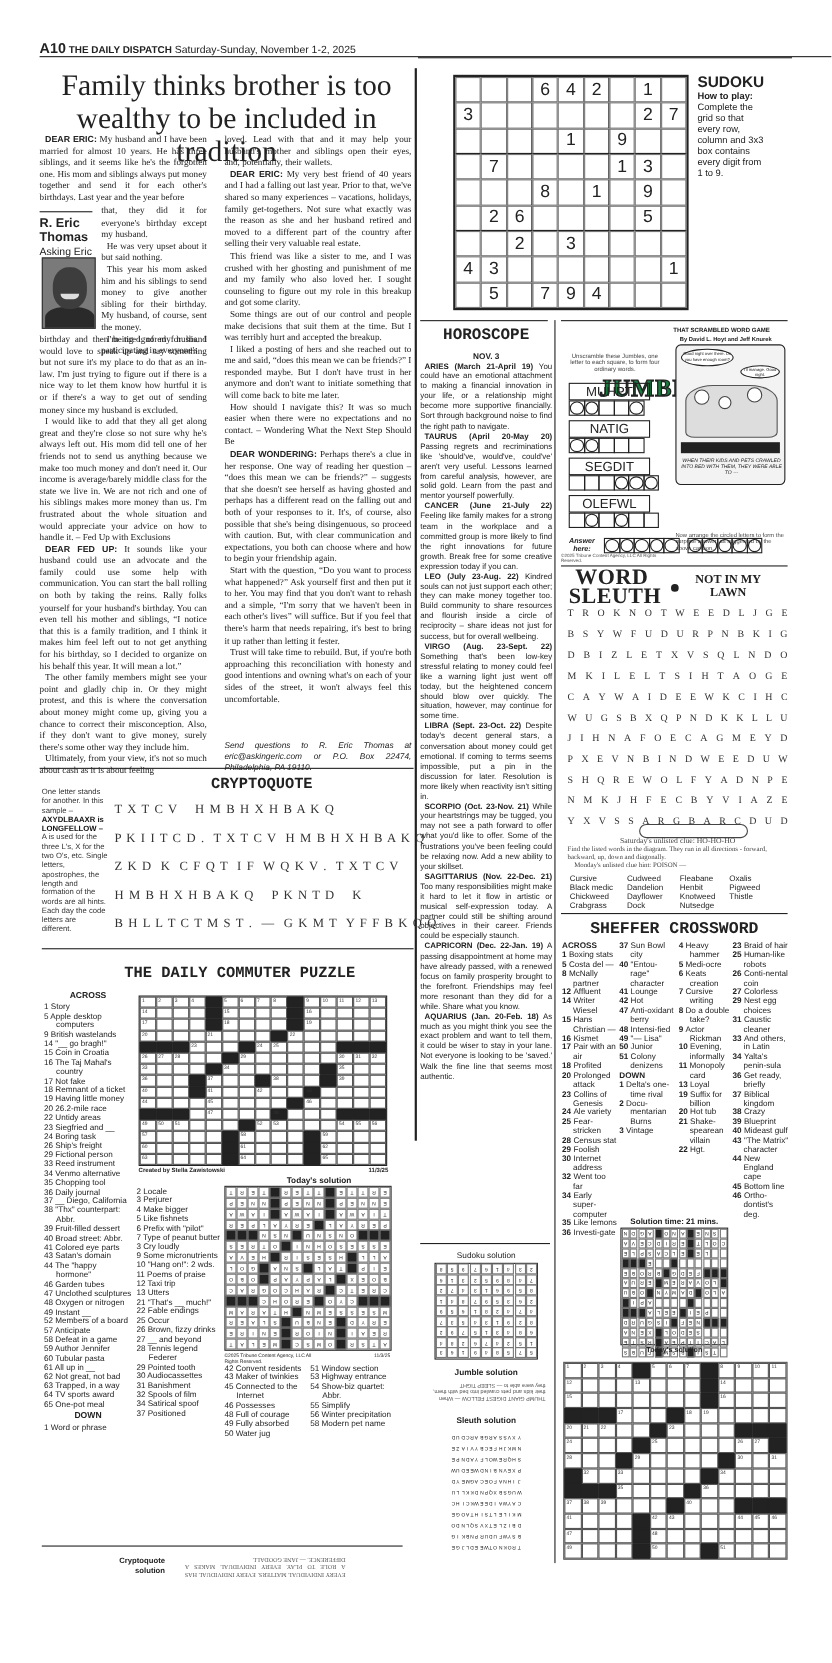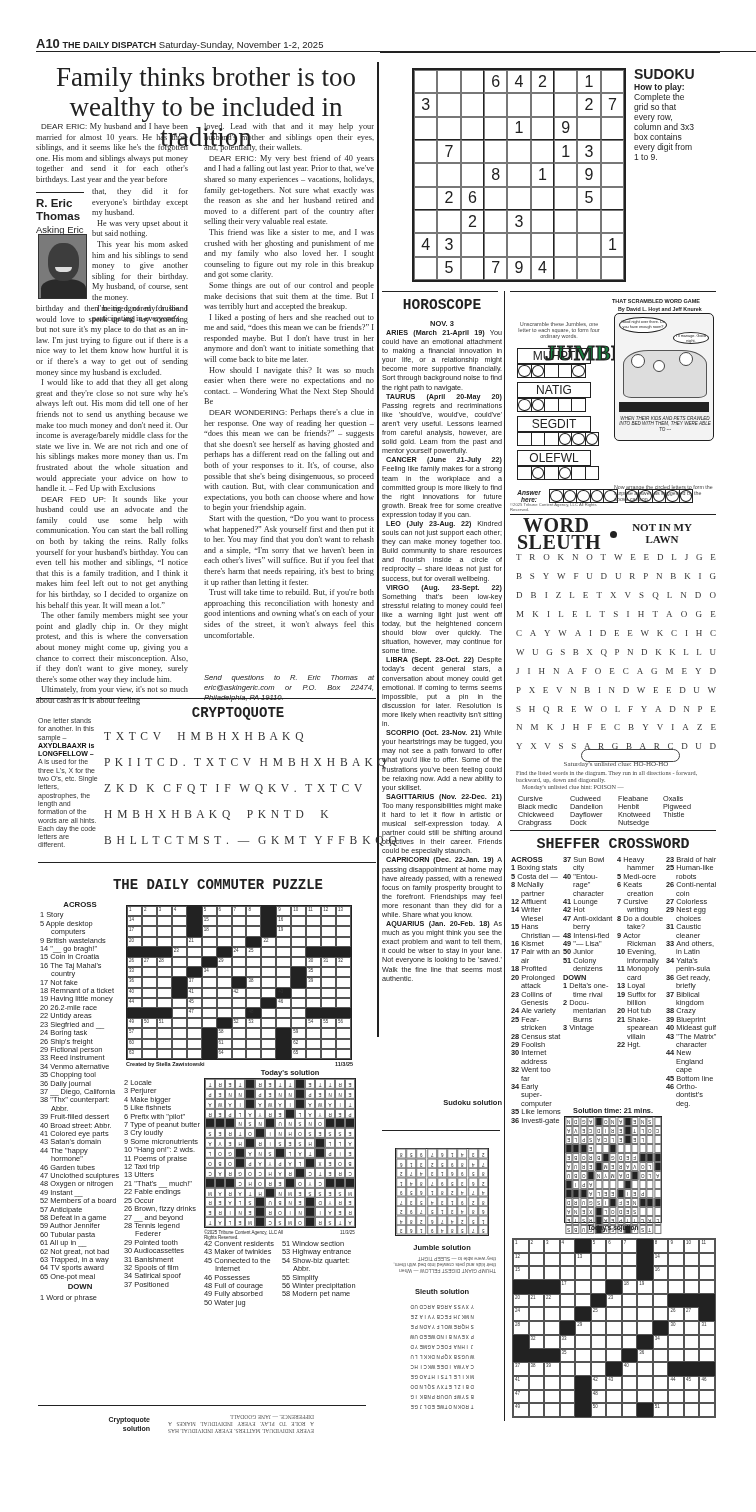--- a/index.html
+++ b/index.html
@@ -6,21 +6,21 @@
 body{width:756px;height:1512px;background:#fff;color:#222;position:relative;overflow:hidden;font-family:"Liberation Serif",serif}
 .abs{position:absolute}
 .sans{font-family:"Liberation Sans",sans-serif}
 .hdr{left:36px;top:38px;width:720px;height:14px;border-bottom:1px solid #222;font-family:"Liberation Sans",sans-serif;font-size:9.5px;line-height:12px}
 .hdr b.pg{font-size:13px;font-weight:900}
 .hdr b.nm{font-size:9px;font-weight:900}
 .headline{left:36px;top:62px;width:340px;font-size:27px;line-height:30px;text-align:center;color:#222}
 .vrule{background:#222;width:1.5px}
 .col{font-size:8.3px;line-height:10.6px;text-align:justify;color:#222}
 .col p{text-indent:5px}
-.col b{font-family:"Liberation Sans",sans-serif;font-weight:400;font-size:8px}
+.col b{font-family:"Liberation Sans",sans-serif;font-weight:700;font-size:8px}
 .byline{left:36px;top:192px;width:52px;font-family:"Liberation Sans",sans-serif}
 .byline .rule{border-top:1px solid #222;width:48px;margin-bottom:4px}
 .byline .nm{font-weight:700;font-size:11.5px;line-height:13px}
 .byline .sec{font-size:9.5px;line-height:11px;margin-top:1px}
 .photo{left:38px;top:234px;width:49px;height:65px;background:#7a7a7a;border:1px solid #333;overflow:hidden}
 .photo .face{position:absolute;left:9px;top:8px;width:31px;height:38px;border-radius:45%;background:#3d3d3d}
 .photo .body{position:absolute;left:2px;top:44px;width:45px;height:24px;border-radius:40% 40% 0 0;background:#2a2a2a}
 .photo .smile{position:absolute;left:16px;top:32px;width:17px;height:5px;border-radius:0 0 8px 8px;background:#ddd}
 .sudoku{left:412px;top:68px;width:214px;height:214px;border:2px solid #222;display:grid;grid-template-columns:repeat(9,1fr)}
 .sudoku div{border:0.5px solid #777;font-family:"Liberation Sans",sans-serif;font-size:16px;display:flex;align-items:center;justify-content:center}
@@ -777,21 +777,21 @@
     <p><b>LEO (July 23-Aug. 22)</b> Kindred souls can not just support each other; they can make money together too. Build community to share resources and flourish inside a circle of reciprocity – share ideas not just for success, but for overall wellbeing.</p>
     <p><b>VIRGO (Aug. 23-Sept. 22)</b> Something that's been low-key stressful relating to money could feel like a warning light just went off today, but the heightened concern should blow over quickly. The situation, however, may continue for some time.</p>
     <p><b>LIBRA (Sept. 23-Oct. 22)</b> Despite today's decent general stars, a conversation about money could get emotional. If coming to terms seems impossible, put a pin in the discussion for later. Resolution is more likely when reactivity isn't sitting in.</p>
     <p><b>SCORPIO (Oct. 23-Nov. 21)</b> While your heartstrings may be tugged, you may not see a path forward to offer what you'd like to offer. Some of the frustrations you've been feeling could be relaxing now. Add a new ability to your skillset.</p>
     <p><b>SAGITTARIUS (Nov. 22-Dec. 21)</b> Too many responsibilities might make it hard to let it flow in artistic or musical self-expression today. A partner could still be shifting around objectives in their career. Friends could be especially staunch.</p>
     <p><b>CAPRICORN (Dec. 22-Jan. 19)</b> A passing disappointment at home may have already passed, with a renewed focus on family prosperity brought to the forefront. Friendships may feel more resonant than they did for a while. Share what you know.</p>
     <p><b>AQUARIUS (Jan. 20-Feb. 18)</b> As much as you might think you see the exact problem and want to tell them, it could be wiser to stay in your lane. Not everyone is looking to be 'saved.' Walk the fine line that seems most authentic.</p>
   </div>
 <div class="abs" style="left:382px;top:1130px;width:118px;border-top:1px solid #222"></div>
 
-<div class="abs sans" style="left:382px;top:1098px;width:120px;text-align:right;font-size:7.5px;font-weight:700">Sudoku solution</div>
+<div class="abs sans" style="left:382px;top:1137px;width:120px;text-align:center;font-size:7.5px;font-weight:400">Sudoku solution</div>
 <div class="minisol" style="left:395px;top:1148px;width:94px;height:88px;grid-template-columns:repeat(9,1fr);grid-template-rows:repeat(9,1fr)" id="sdk-sol">
     <div>8</div>
     <div>5</div>
     <div>9</div>
     <div>7</div>
     <div>6</div>
     <div>1</div>
     <div>4</div>
     <div>3</div>
     <div>2</div>

